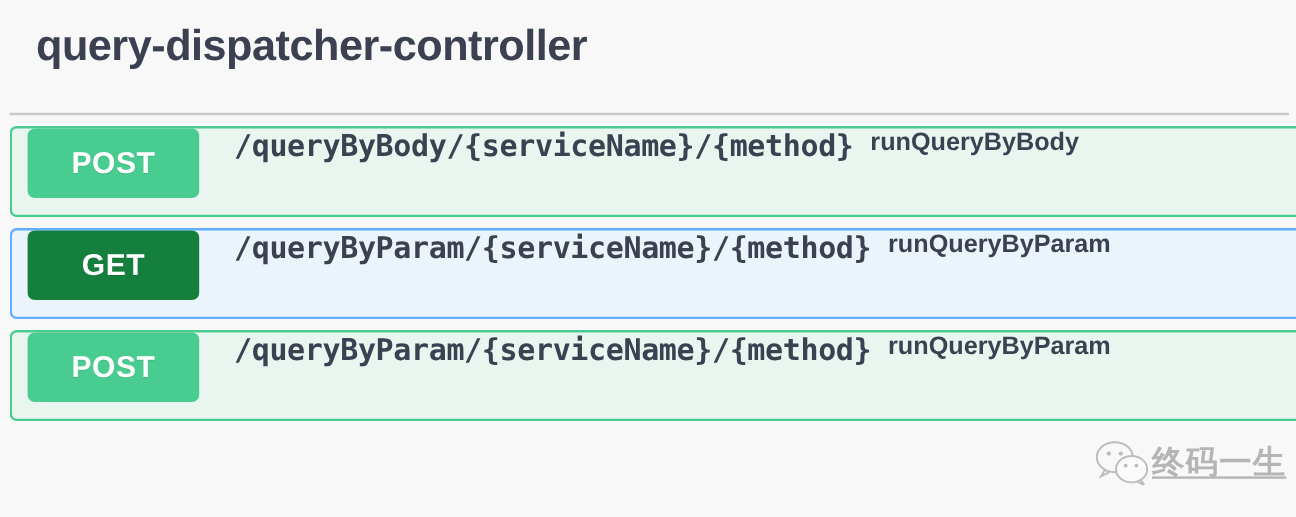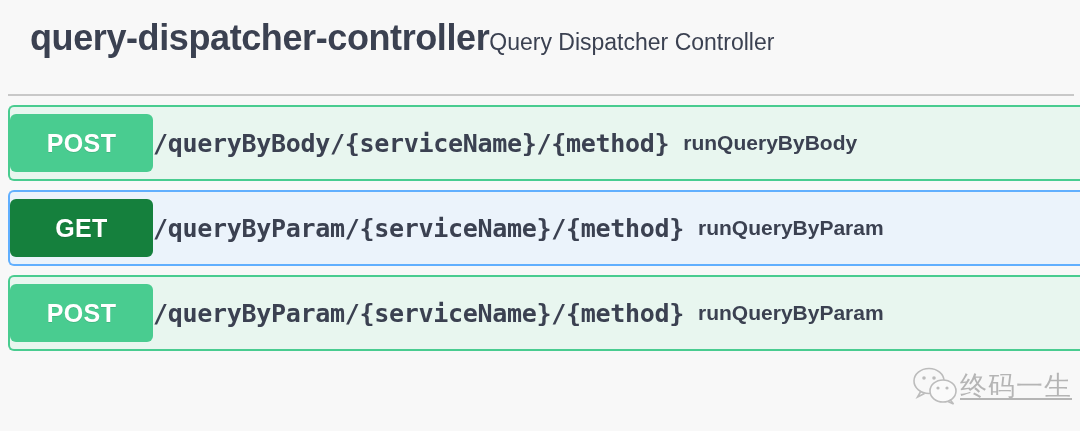--- a/index.html
+++ b/index.html
@@ -15,20 +15,21 @@
     font-family: "Liberation Sans", sans-serif;
     -webkit-font-smoothing: antialiased;
     position: relative;
   }
 
   
   .tag-header {
     padding: 16px 12px 0 30px;
     display: flex;
     align-items: baseline;
+    gap: 18px;
     height: 80px;
   }
 
   .tag-title {
     font-size: 36px;
     font-weight: bold;
     color: #3b4151;
     letter-spacing: -0.4px;
     line-height: 1.2;
     white-space: nowrap;
@@ -60,21 +61,22 @@
   .op-row {
     position: relative;
     margin-left: 8px;
     margin-right: 0;
     border-radius: 6px 0 0 6px;
     border-style: solid;
     border-width: 2px;
     border-right: none;
     height: 76px;
     display: flex;
-    align-items: center;
+    align-items: flex-start;
+    padding-left: 13px;
   }
 
   .op-row.post {
     background: #e8f6ef;
     border-color: #49cc90;
   }
 
   .op-row.get {
     background: #ebf3fb;
     border-color: #61affe;
@@ -92,20 +94,21 @@
     font-weight: bold;
     color: #ffffff;
     text-shadow: 0 1px 0 rgba(0,0,0,0.10);
     letter-spacing: 0.4px;
   }
 
   .op-method.post { background: #49cc90; }
   .op-method.get  { background: #15803d; }
 
   .op-path {
+    margin-left: 29px;
     font-family: "DejaVu Sans Mono", monospace;
     font-size: 25px;
     font-weight: bold;
     color: #3b4151;
     white-space: nowrap;
     letter-spacing: -0.3px;
   }
 
   .op-summary {
     margin-left: 14px;
@@ -135,28 +138,28 @@
   }
 
   .wm-text {
     font-family: "DejaVu Sans", sans-serif;
     font-size: 27px;
     color: #5a5a5a;
     letter-spacing: 1px;
     line-height: 1;
     text-decoration: underline;
     text-underline-offset: 3px;
+    font-weight: bold;
   }
 </style>
 </head>
 <body>
 
 <div class="tag-header">
   <span class="tag-title">query-dispatcher-controller</span>
-  <span class="tag-subtitle">Query Dispatcher Controller</span>
 </div>
 
 <div class="tag-divider"></div>
 
 <div class="op-list">
 
   <div class="op-row post">
     <div class="op-method post">POST</div>
     <div class="op-path">/queryByBody/{serviceName}/{method}</div>
     <div class="op-summary">runQueryByBody</div>

